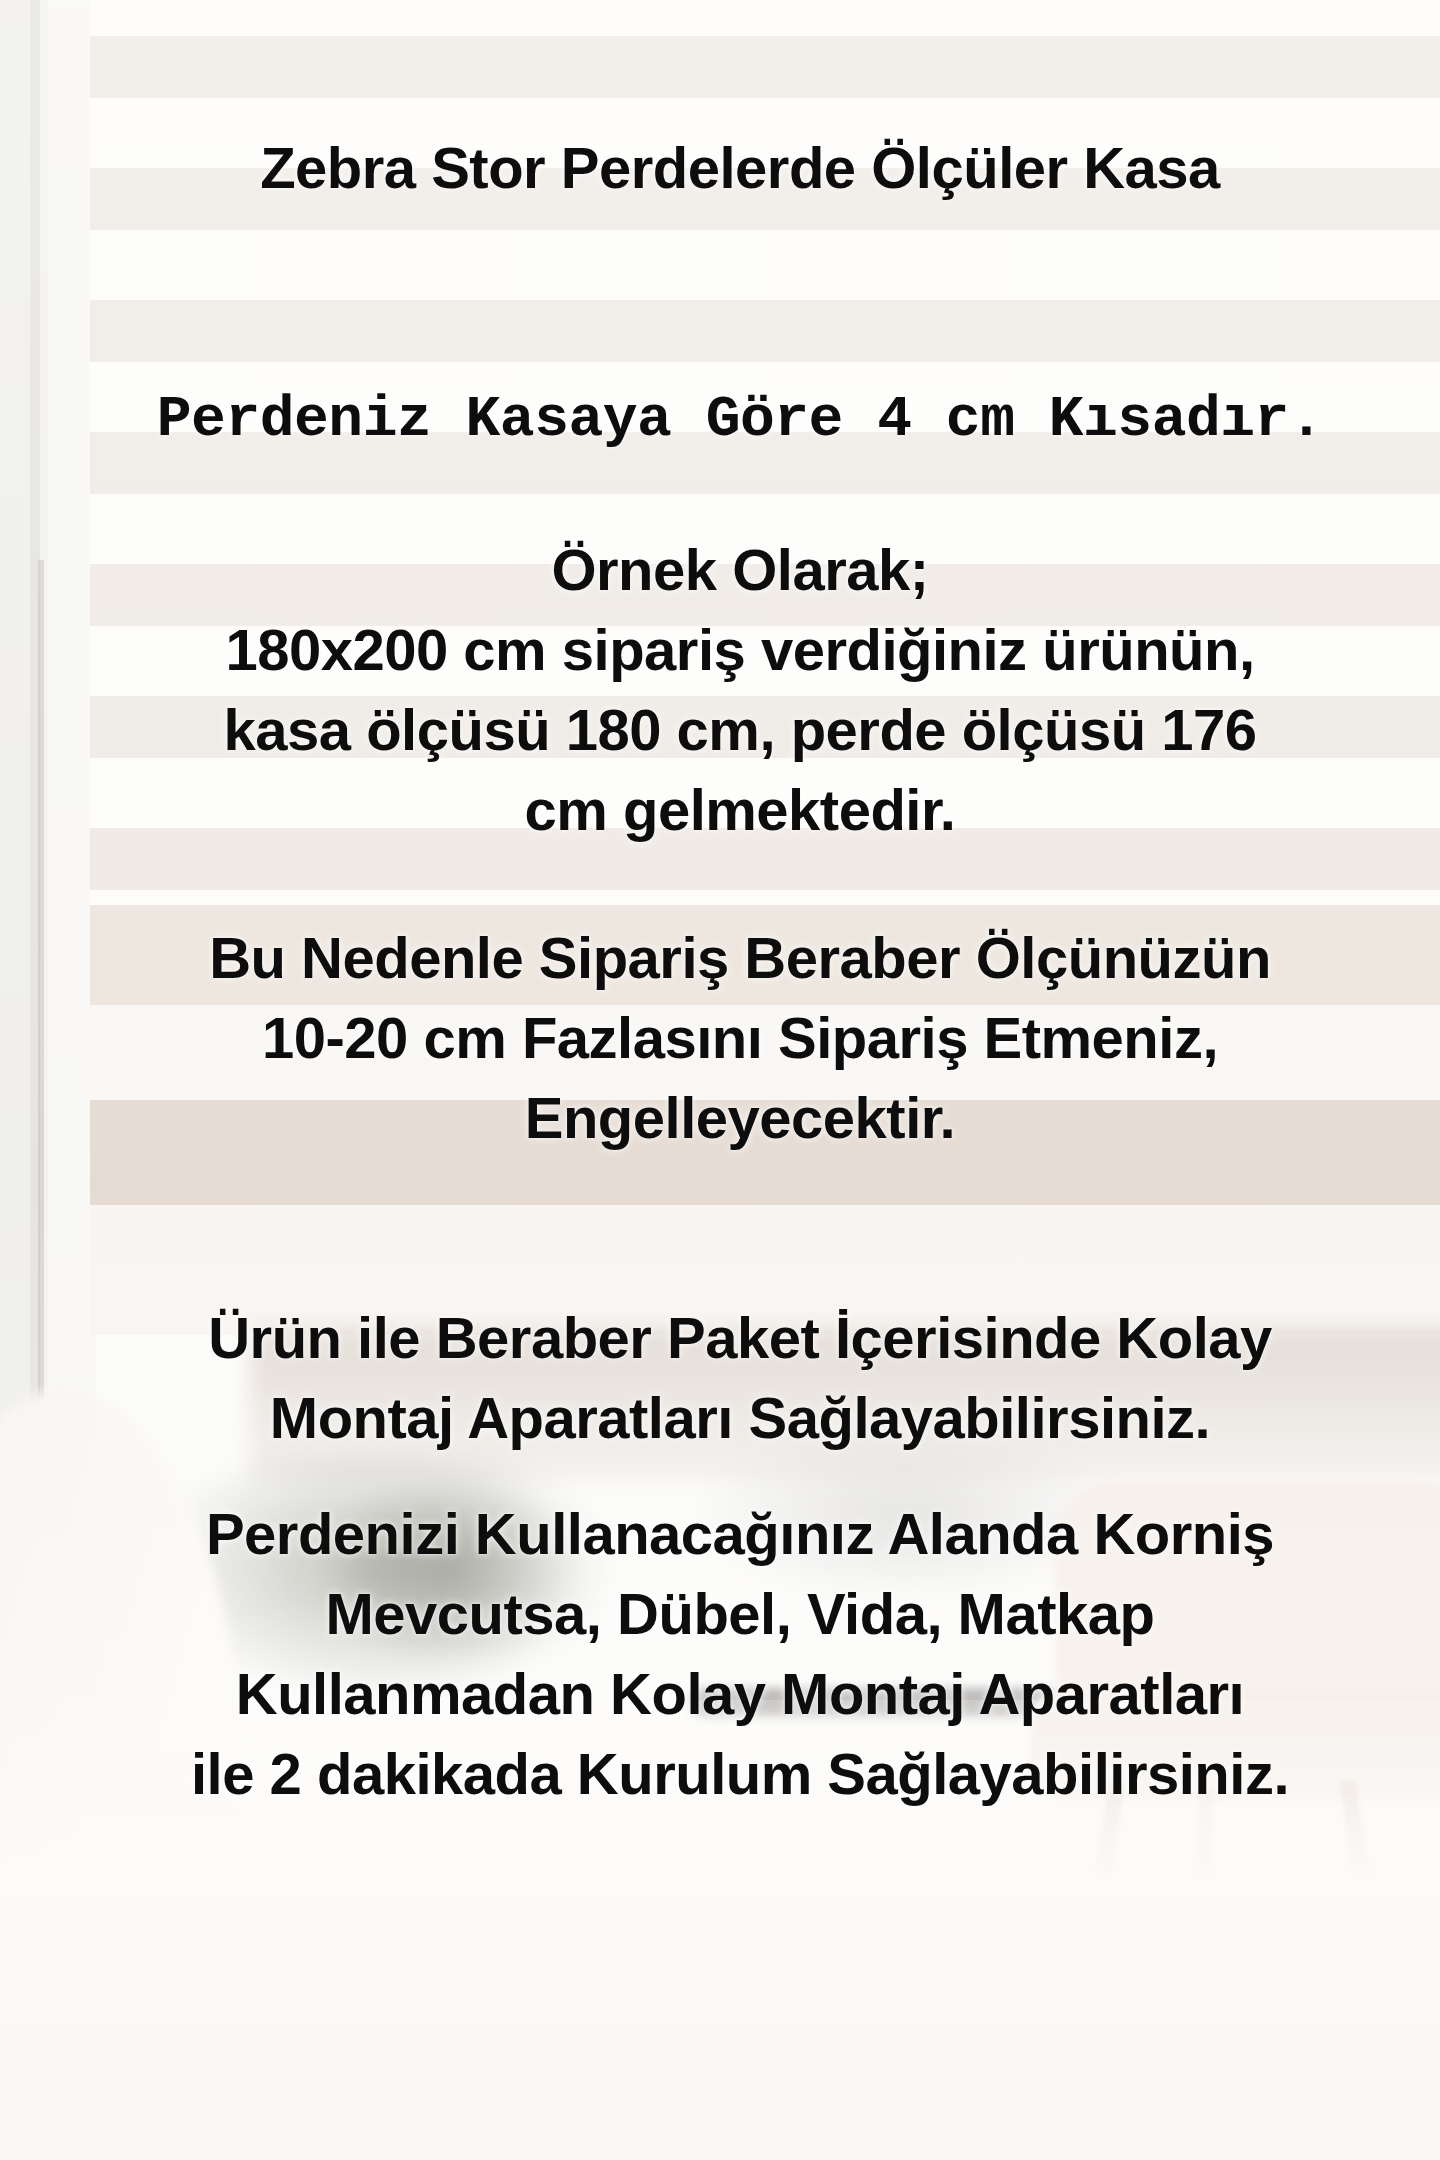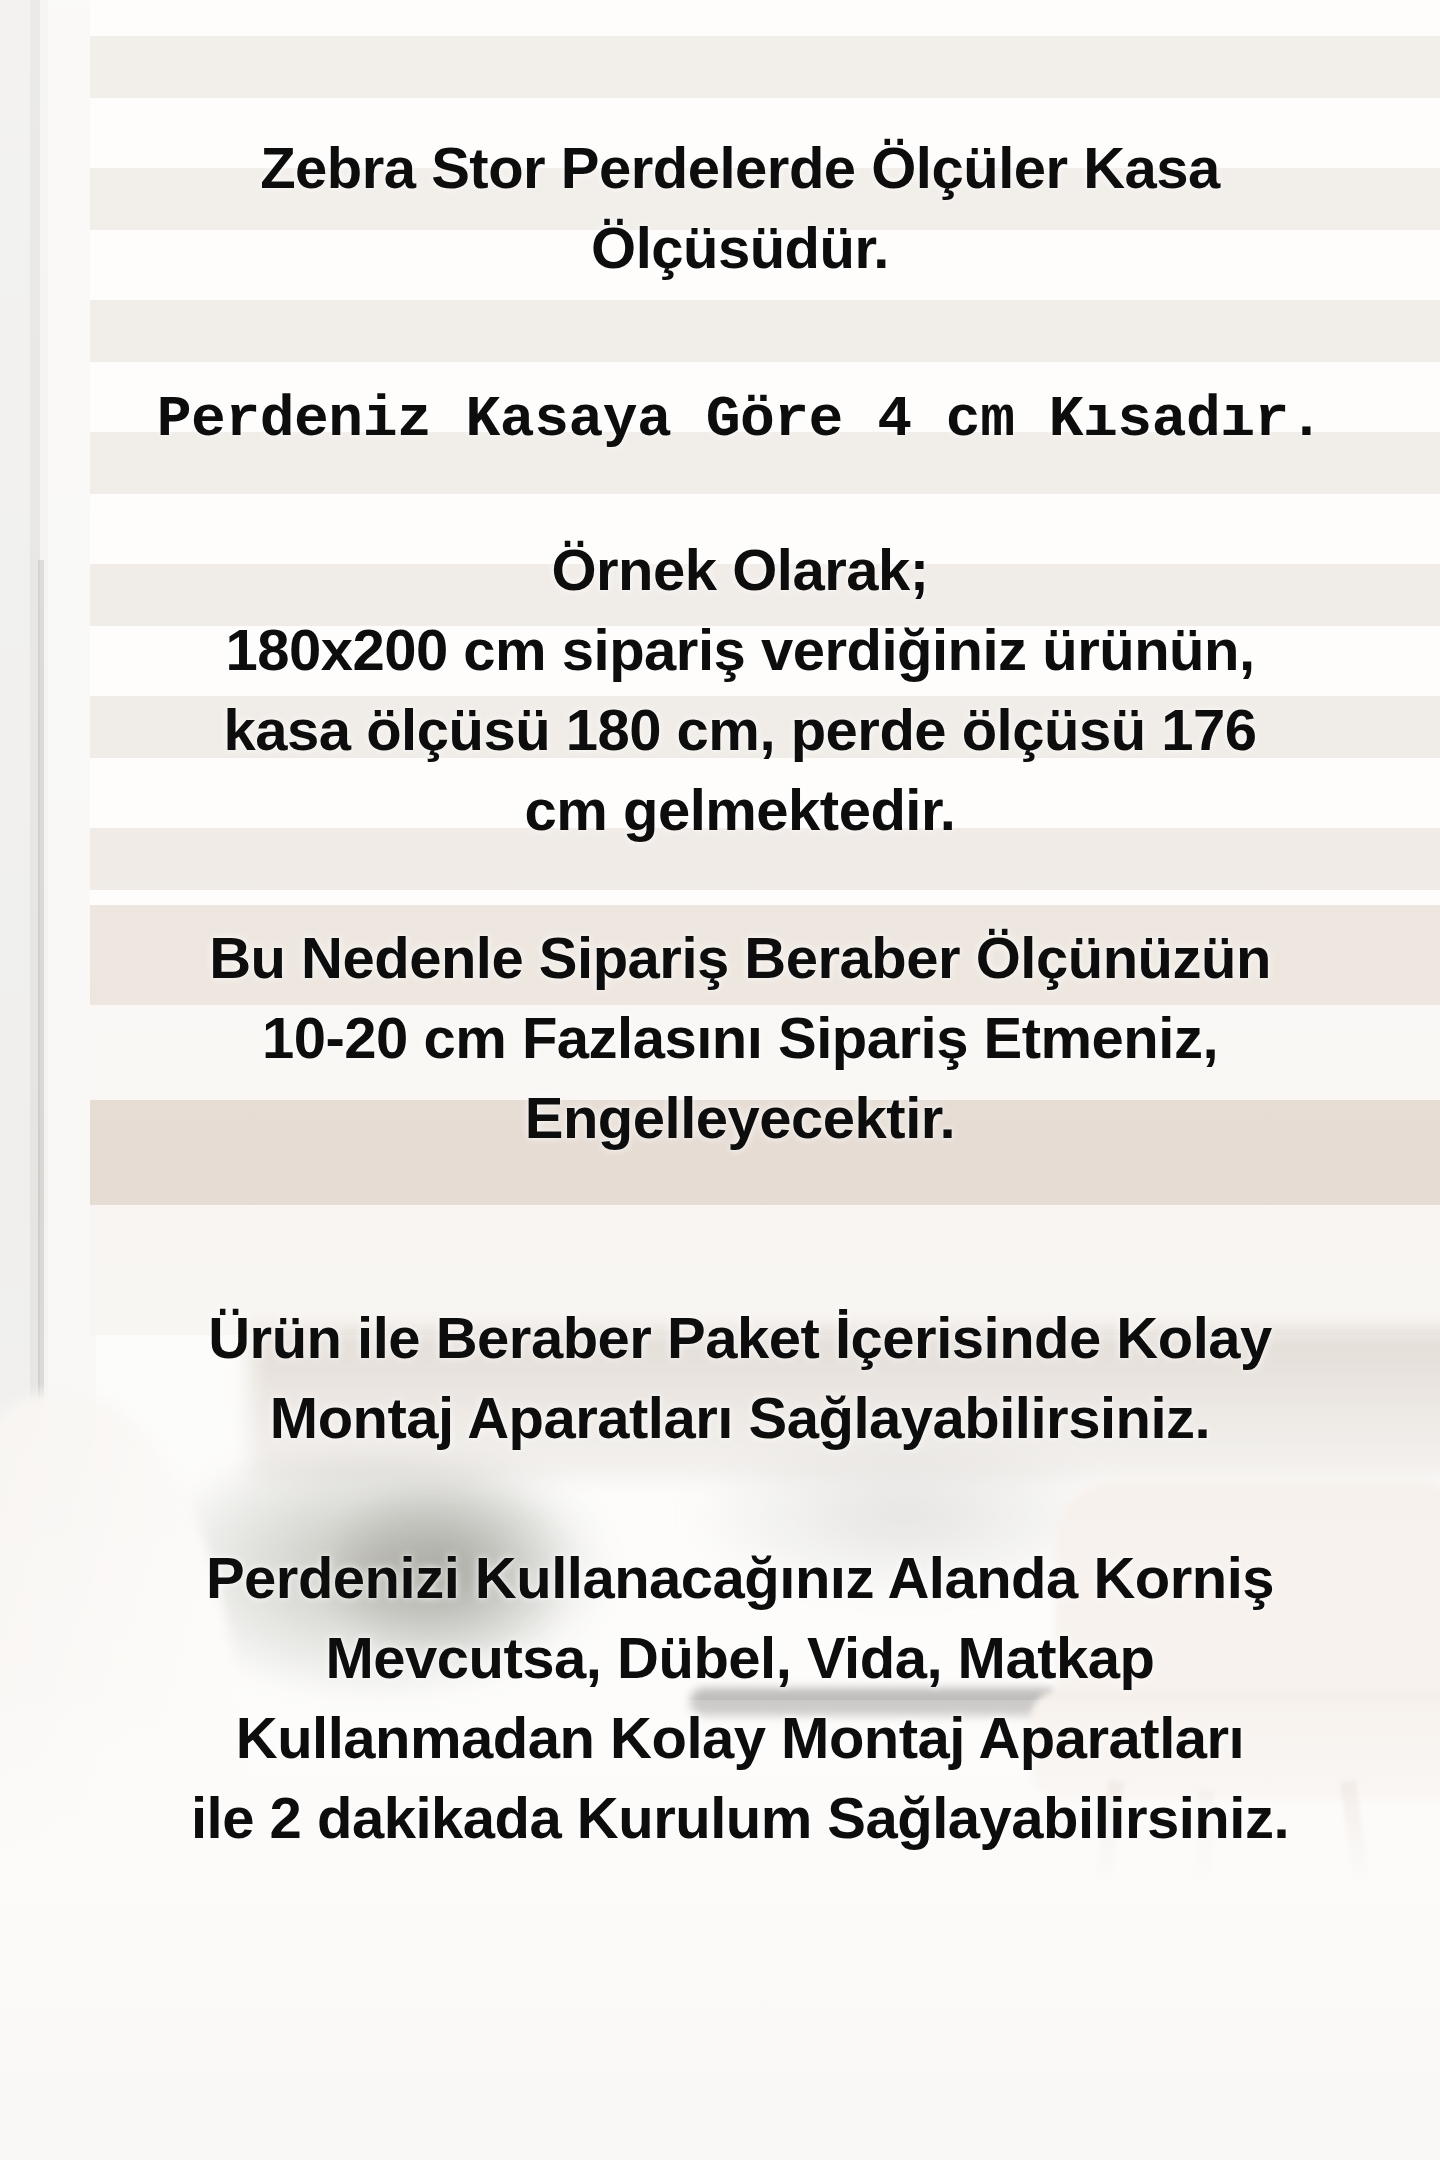--- a/index.html
+++ b/index.html
@@ -111,21 +111,21 @@
     line-height:80px;
     color:#0d0d0d;
     letter-spacing:-.5px;
     text-shadow:0 0 8px rgba(255,255,255,.85),0 0 2px rgba(255,255,255,.7);
   }
   .p-title{top:128px;}
   .p-kisa{top:380px;font-family:Liberation Mono, monospace;}
   .p-ornek{top:530px;}
   .p-neden{top:918px;}
   .p-montaj{top:1298px;}
-  .p-kurulum{top:1538px;}
+  .p-kurulum{top:1494px;}
 </style>
 </head>
 <body>
 
 <div class="canvas">
 
   <div class="bg">
     <div class="frame-left"></div>
     <div class="frame-left-inner"></div>
     <div class="blind-top"></div>
@@ -143,21 +143,20 @@
     <div class="chair-leg leg-b"></div>
     <div class="chair-leg leg-c"></div>
     <div class="floor"></div>
     <div class="fade-wash"></div>
   </div>
 
   <div class="text-layer">
 
     <section class="para p-title">
       <div>Zebra Stor Perdelerde Ölçüler Kasa</div>
-      <div>Ölçüsüdür.</div>
     </section>
 
     <section class="para p-kisa">
       <div>Perdeniz Kasaya Göre 4 cm Kısadır.</div>
     </section>
 
     <section class="para p-ornek">
       <div>Örnek Olarak;</div>
       <div>180x200 cm sipariş verdiğiniz ürünün,</div>
       <div>kasa ölçüsü 180 cm, perde ölçüsü 176</div>

